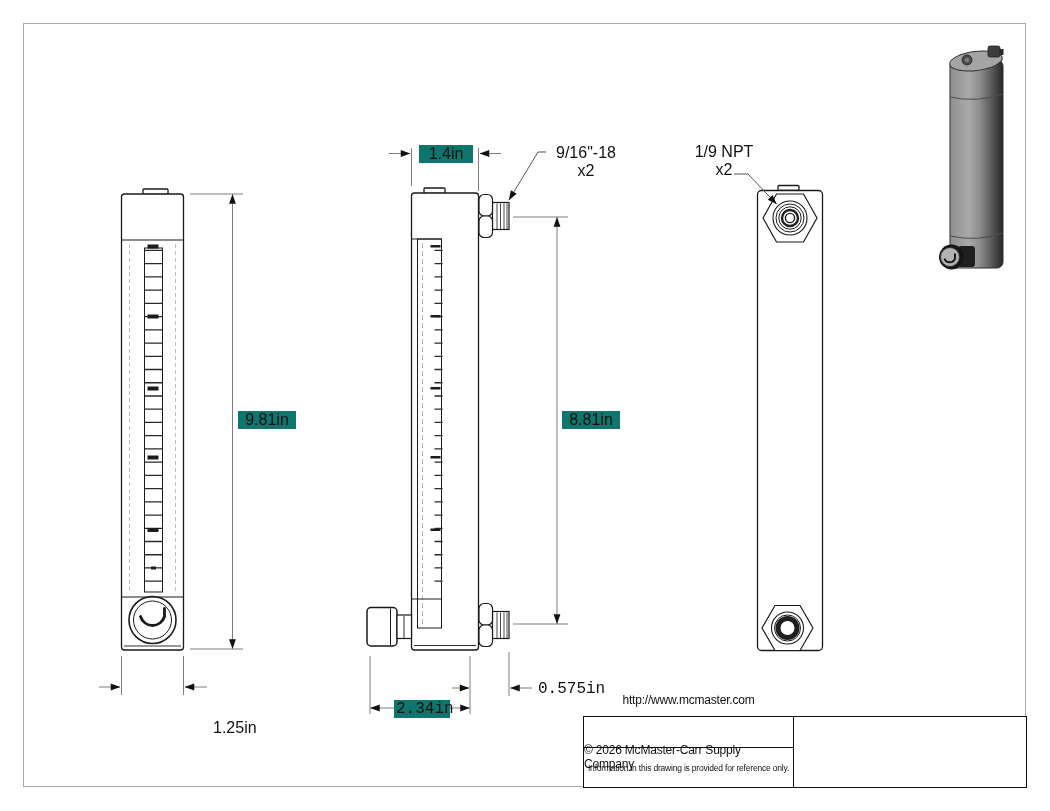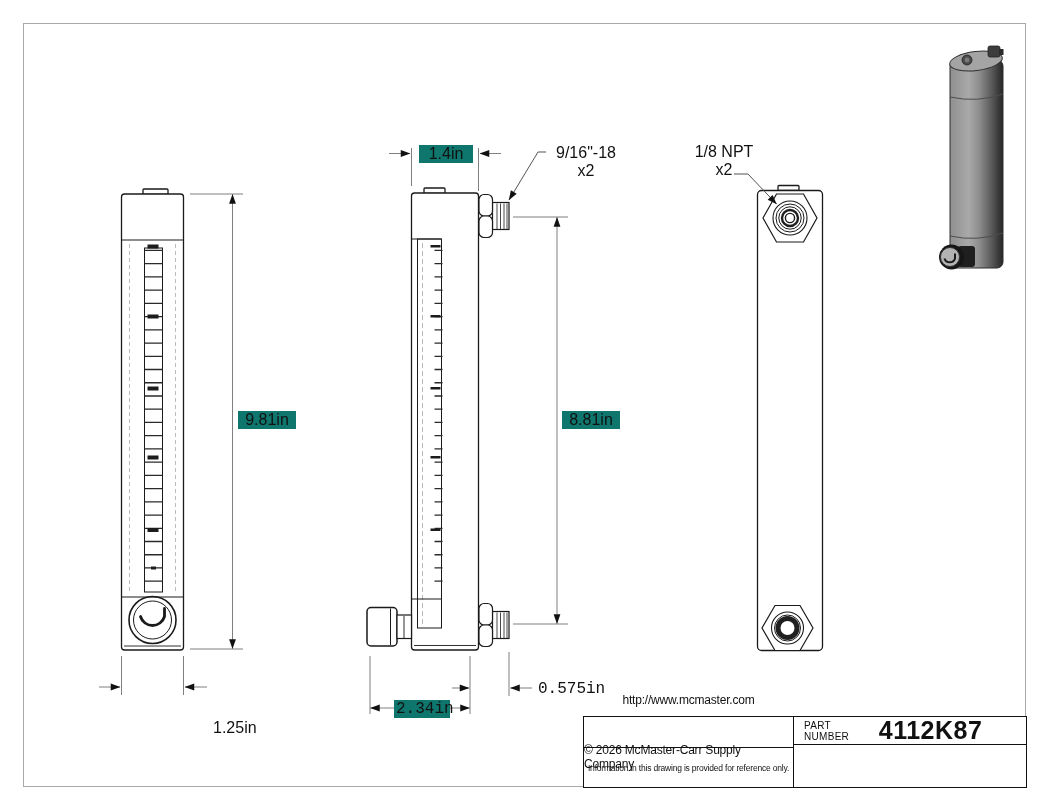--- a/index.html
+++ b/index.html
@@ -203,35 +203,28 @@
   <div class="dimtext mask" style="left:419px;top:145px;width:50px;">1.4in</div>
   <div class="dimtext mask" style="left:530px;top:411px;width:54px;margin-left:32px;">8.81in</div>
   <div class="dimtext mask" style="left:394px;top:700px;width:52px;font-family:Liberation Mono, monospace;">2.34in</div>
   <div class="dimtext" style="left:538px;top:680px;font-family:Liberation Mono, monospace;">0.575in</div>
 
   <div class="callout" style="left:545px;top:144px;width:82px;">
     <div>9/16"-18</div>
     <div>x2</div>
   </div>
   <div class="callout" style="left:689px;top:143px;width:70px;">
-    <div>1/8 NPT</div>
+    <div>1/9 NPT</div>
     <div>x2</div>
   </div>
 
   <div class="tb">
     <div class="tb-left">
       <div class="tb-url-row">
         <div>http://www.mcmaster.com</div>
         <div>© 2026 McMaster-Carr Supply Company</div>
       </div>
       <div class="tb-disc-row">Information in this drawing is provided for reference only.</div>
     </div>
     <div class="tb-right">
-      <div class="tb-part-row">
-        <div class="part-label">
-          <div>PART</div>
-          <div>NUMBER</div>
-        </div>
-        <div class="part-number">4112K87</div>
-      </div>
     </div>
   </div>
 </div>
 
 </body></html>

